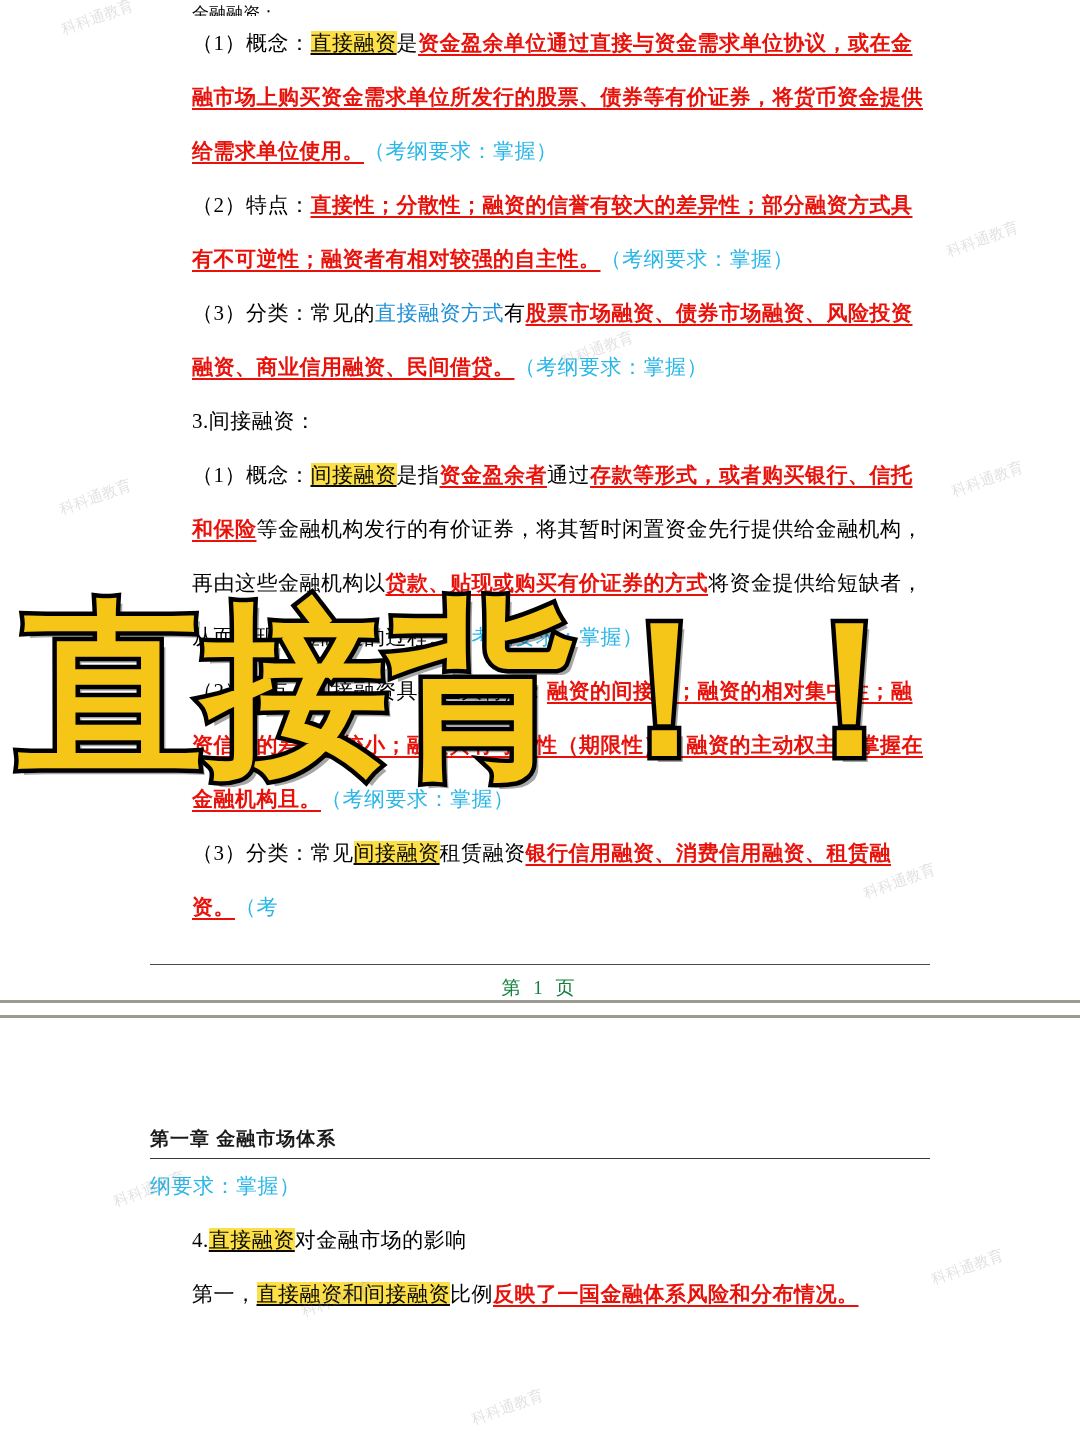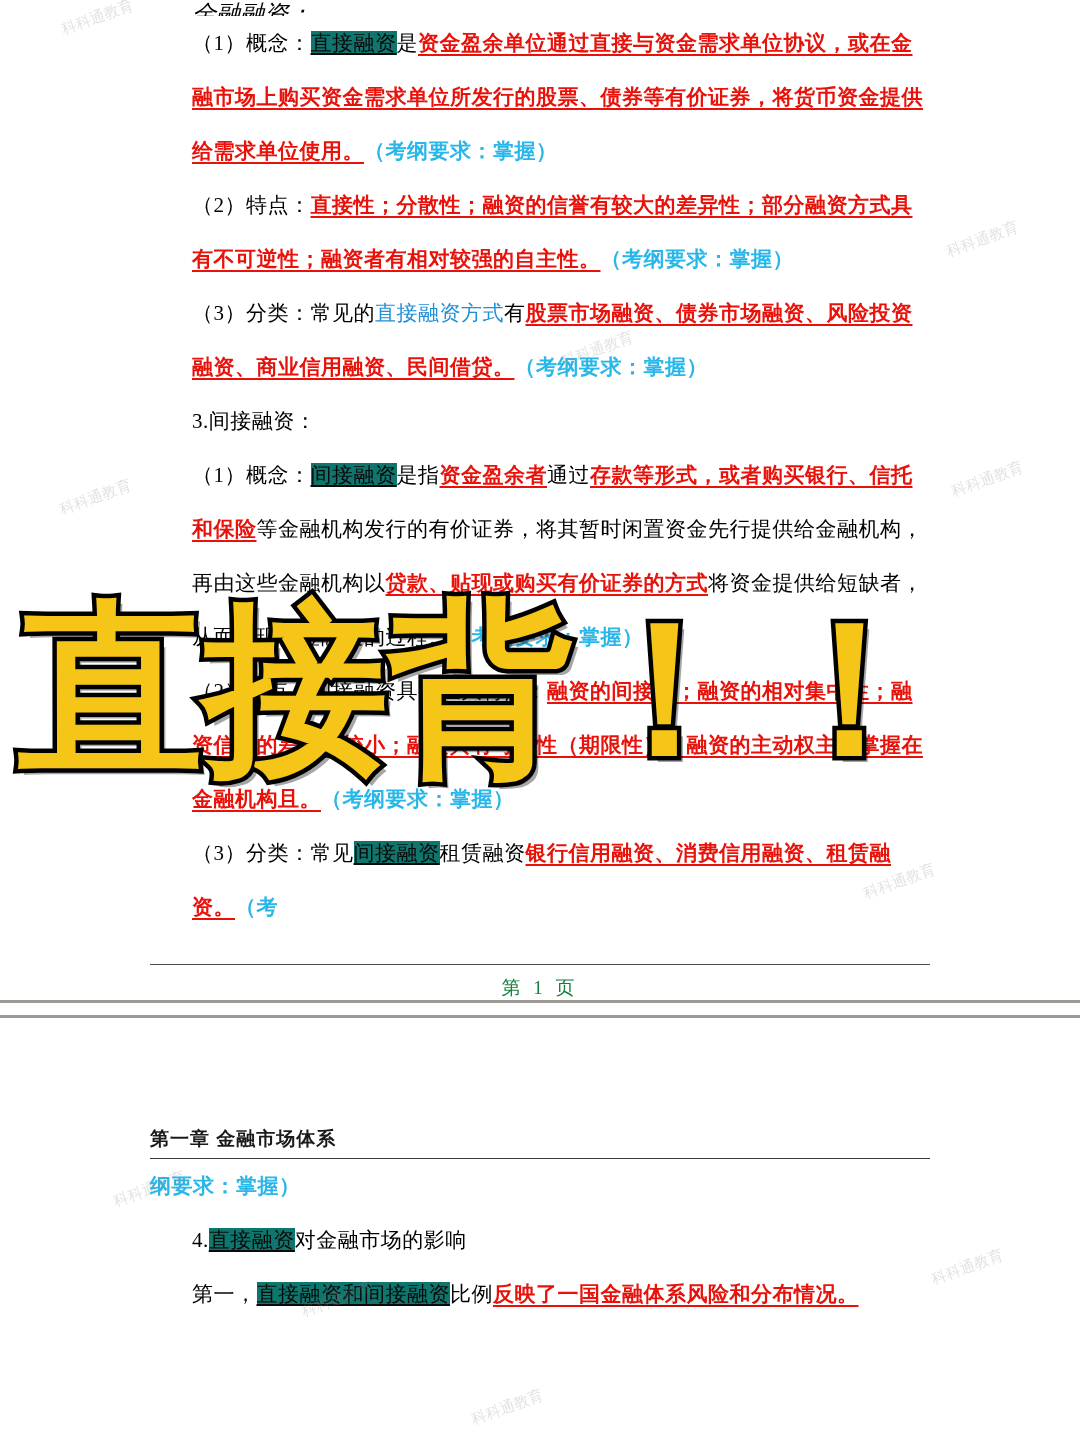--- a/index.html
+++ b/index.html
@@ -48,32 +48,32 @@
     padding-left: 42px;
   }
   .red {
     color: #e8120b;
     font-weight: bold;
     text-decoration: underline;
     text-decoration-color: #e8120b;
     text-underline-offset: 4px;
   }
   .blue-hl {
-    background: #0f766e;
+    background: #fde047;
     color: #0a0a0a;
     text-decoration: underline;
     text-underline-offset: 3px;
   }
   .blue-txt {
     color: #1f8fd6;
     text-align: center;
   }
   .cyan-note {
     color: #29b6e8;
-    font-weight: bold;
+    font-weight: normal;
   }
   .wrap {
     white-space: normal;
   }
   
   .footer-rule {
     margin: 30px 0 0 0;
     border: none;
     border-top: 1.5px solid #4a4a4a;
   }
@@ -118,27 +118,26 @@
     color: #f5c518;
     -webkit-text-stroke: 9px #000000;
     paint-order: stroke fill;
     letter-spacing: 0px;
     line-height: 1;
     white-space: nowrap;
     z-index: 50;
     text-shadow: 6px 6px 0 rgba(0,0,0,0.35);
   }
   .top-clip {
-    font-size: 24px;
+    font-size: 17px;
     color: #000;
     line-height: 28px;
     height: 16px;
     overflow: hidden;
     padding-left: 42px;
-    font-style: italic;
   }
 </style>
 </head>
 <body>
 
 <div class="page page-1">
 
   <div class="top-clip">金融融资：</div>
 
   <div class="doc-line indent wrap">

